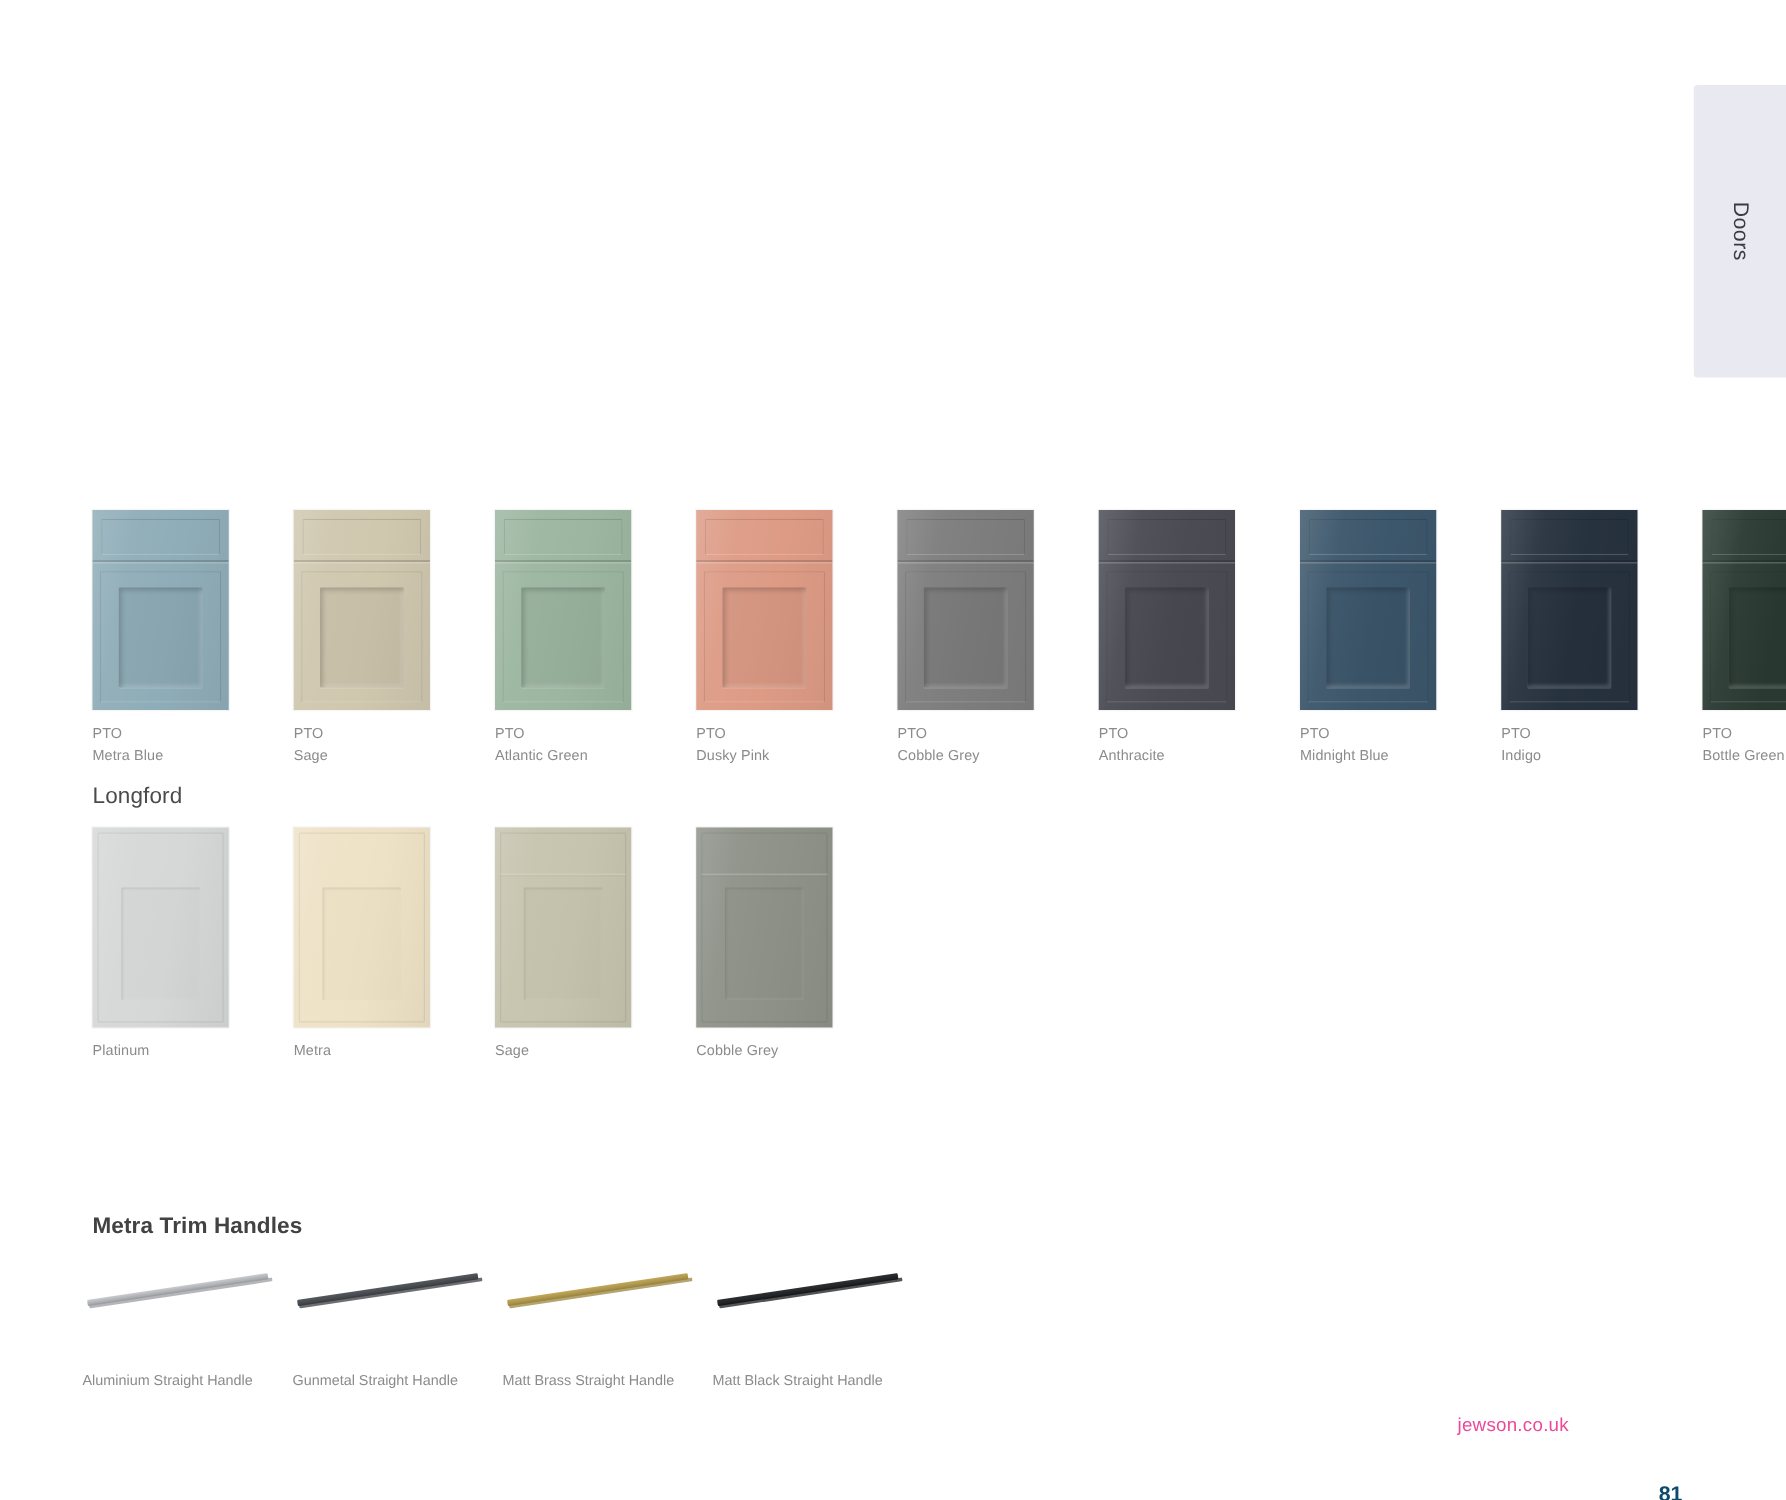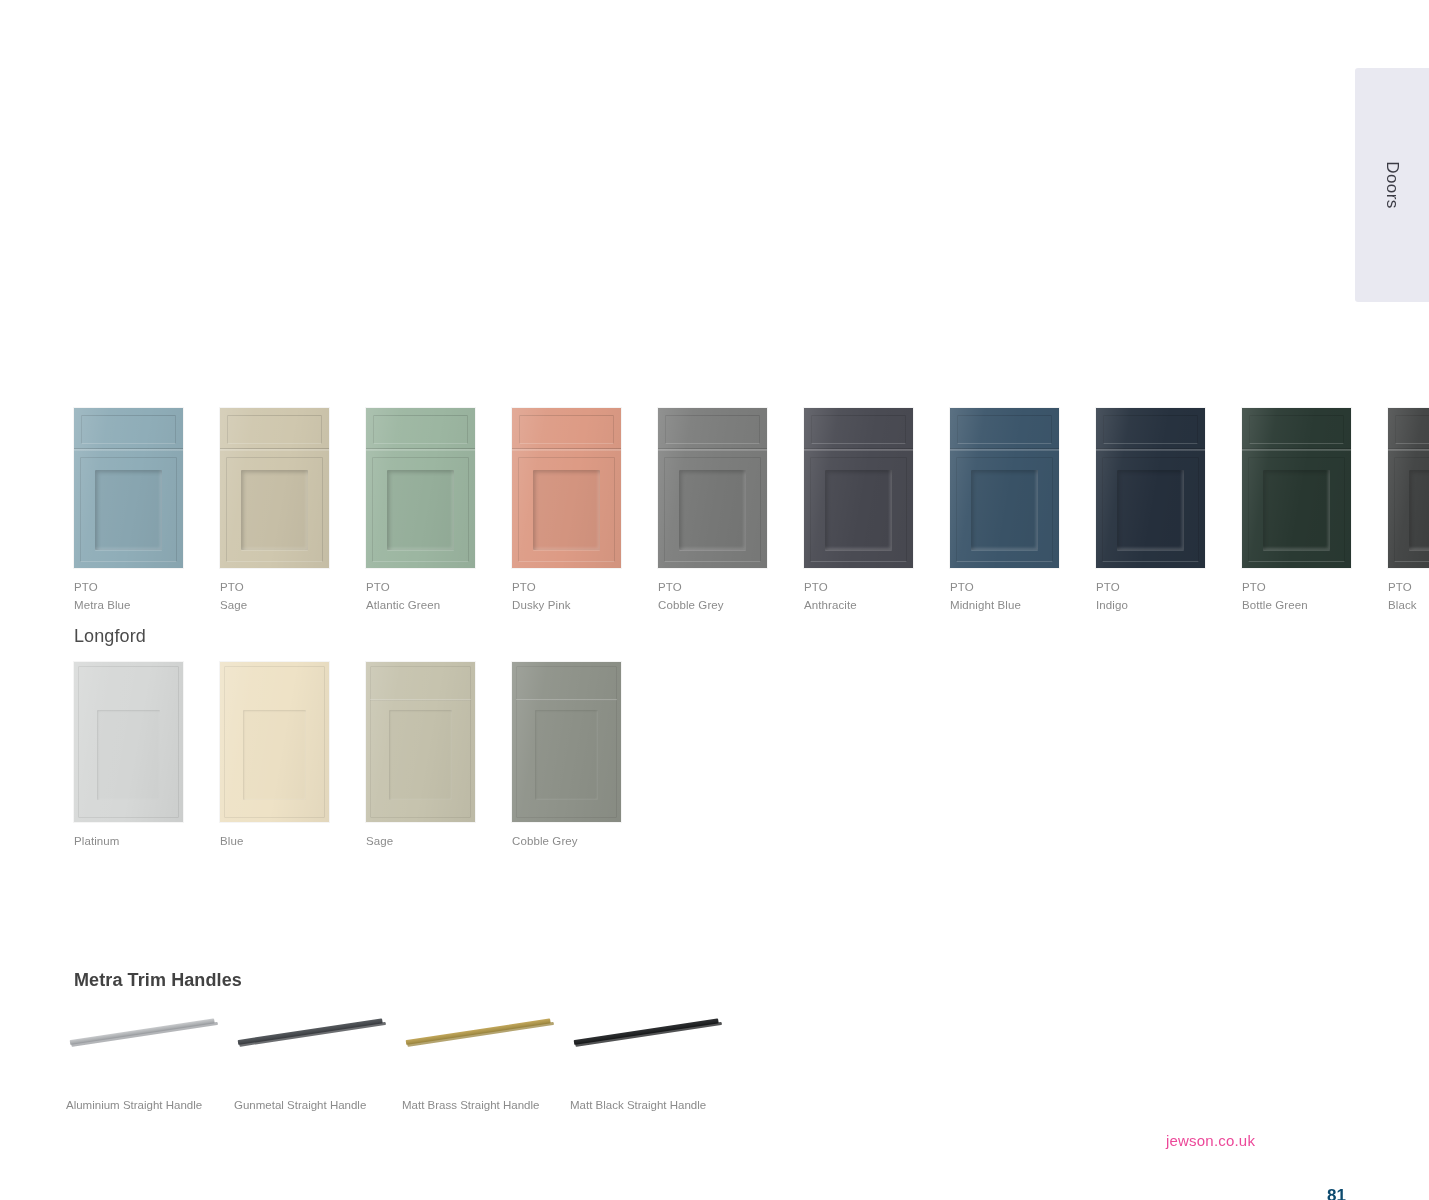--- a/index.html
+++ b/index.html
@@ -43,21 +43,21 @@
   .door-row {
     position: absolute;
     left: 74px;
     display: flex;
   }
   #pto-row  { top: 408px; }
   #longford-row { top: 662px; }
 
   .door-cell {
     width: 128px;
-    margin-right: 18px;
+    margin-right: 33px;
     position: relative;
   }
 
   
   .door {
     width: 109px;
     height: 160px;
     position: relative;
     box-sizing: border-box;
     overflow: hidden;
@@ -378,21 +378,21 @@
         <span class="cname">Platinum</span>
       </div>
     </div>
     <div class="door-cell">
       <div class="door shaker" style="background:#eee2c6">
         <div class="door-frame"></div>
         <div class="panel"></div>
         <div class="sheen"></div>
       </div>
       <div class="door-caption">
-        <span class="cname">Blue</span>
+        <span class="cname">Metra</span>
       </div>
     </div>
     <div class="door-cell">
       <div class="door shaker grooved" style="background:#c6c3ae">
         <div class="door-frame"></div>
         <div class="panel"></div>
         <div class="sheen"></div>
       </div>
       <div class="door-caption">
         <span class="cname">Sage</span>

